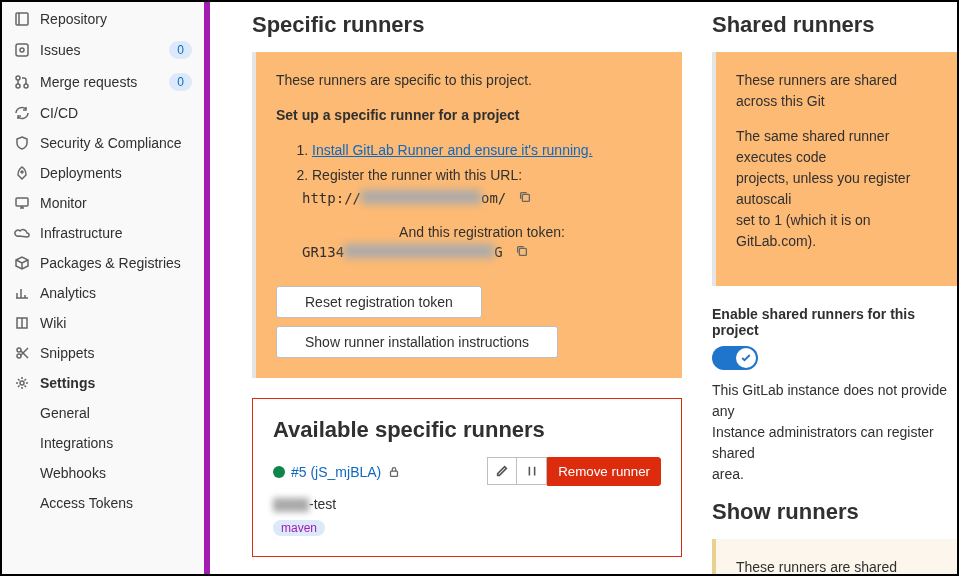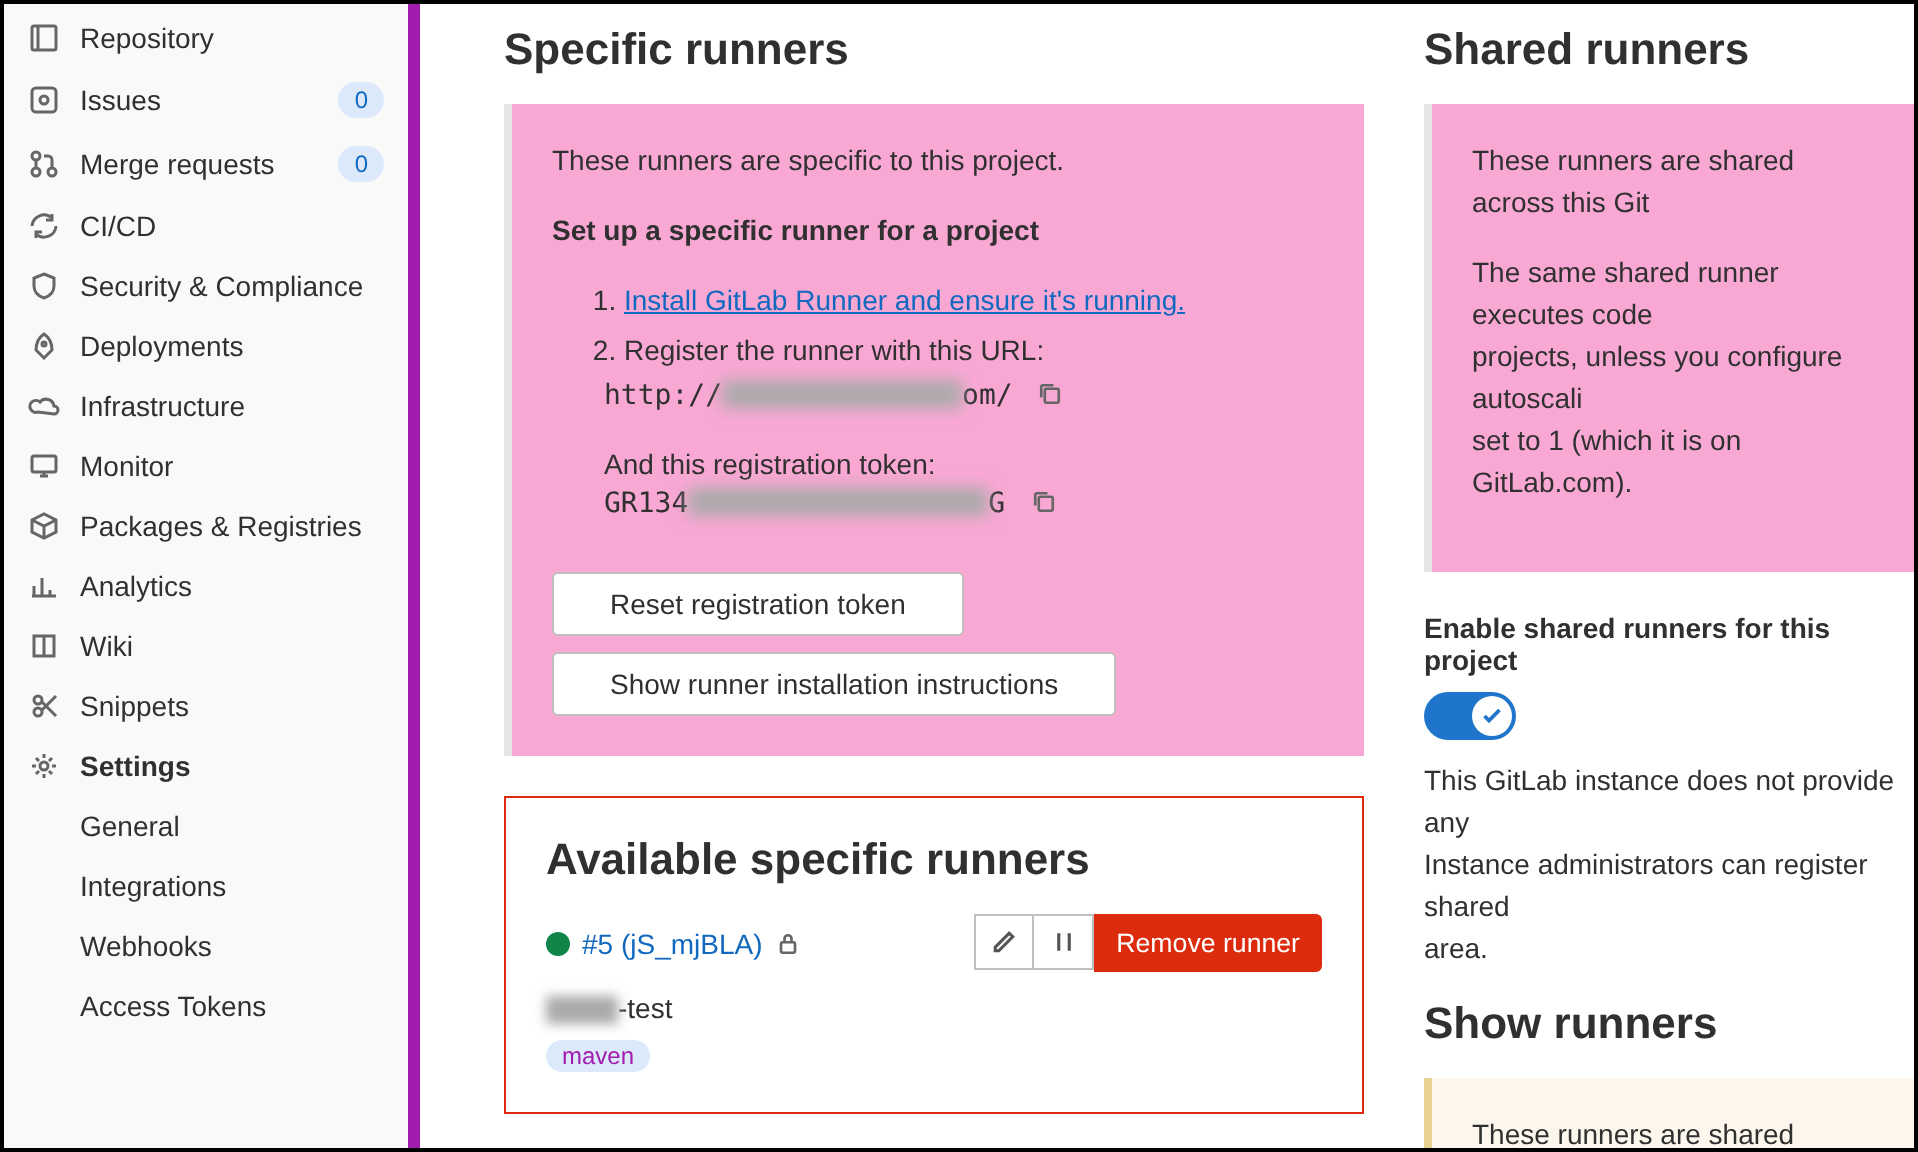--- a/index.html
+++ b/index.html
@@ -9,32 +9,32 @@
 .sb-item { display: flex; align-items: center; padding: 7px 12px; cursor: pointer; color: #303030; font-size: 14px; }
 .sb-item.active { font-weight: 600; }
 .sb-item .ico { width: 16px; height: 16px; margin-right: 10px; display: inline-flex; align-items: center; justify-content: center; flex-shrink: 0; }
 .sb-item .ico svg { width: 16px; height: 16px; fill: none; stroke: #666; stroke-width: 1.5; }
 .sb-item.sub { padding-left: 38px; }
 .badge { margin-left: auto; background: #dbe9fb; color: #1068bf; border-radius: 10px; padding: 0 8px; font-size: 12px; line-height: 18px; }
 .content { flex: 1; padding: 10px 0 0 42px; overflow: hidden; display: flex; }
 .col-left { width: 430px; flex-shrink: 0; }
 .col-right { flex: 1; padding-left: 30px; overflow: hidden; }
 h2 { font-size: 22px; font-weight: 600; margin-bottom: 14px; color: #303030; }
-.panel { background: #f9a8d4; border-left: 4px solid #e5e5e5; padding: 18px 20px 20px 20px; margin-bottom: 20px; }
+.panel { background: #fdba74; border-left: 4px solid #e5e5e5; padding: 18px 20px 20px 20px; margin-bottom: 20px; }
 .panel.warn { background: #fdf6ec; border-left: 4px solid #e9d28f; }
 .panel p { margin-bottom: 14px; line-height: 1.5; }
 .panel strong { font-weight: 600; }
 ol { padding-left: 36px; margin-top: 8px; }
 ol li { margin-bottom: 4px; line-height: 1.5; }
 .lnk { color: #1068bf; text-decoration: underline; }
 .url-line { margin-left: 26px; margin-top: 4px; font-family: monospace; font-size: 14px; display: flex; align-items: center; gap: 12px; }
 .blur { filter: blur(4px); display: inline-block; width: 120px; background: #aaa; color: transparent; height: 14px; }
 .copy-ic { display: inline-flex; width: 16px; height: 16px; }
 .copy-ic svg { width: 14px; height: 14px; fill: none; stroke: #666; stroke-width: 1.5; }
-.sublabel { margin-left: 26px; margin-top: 18px; }
+.sublabel { margin-left: 26px; margin-top: 18px; text-align: center; }
 .btn { background: #fff; border: 1px solid #bfbfbf; border-radius: 3px; padding: 7px 28px; font-size: 14px; cursor: pointer; color: #303030; margin-right: 6px; margin-top: 8px; }
 .btn-danger { background: #dd2b0e; color: #fff; border: 1px solid #dd2b0e; padding: 6px 10px; }
 .redbox { border: 1px solid #dd2b0e; padding: 18px 20px 20px 20px; }
 .runner-head { display: flex; align-items: center; gap: 6px; margin-top: 6px; }
 .dot-green { width: 12px; height: 12px; border-radius: 50%; background: #108548; }
 .lock-ic { width: 14px; height: 14px; }
 .lock-ic svg { width: 14px; height: 14px; fill: none; stroke: #666; stroke-width: 1.5; }
 .runner-actions { margin-left: auto; display: flex; gap: 0; }
 .sqbtn { border: 1px solid #bfbfbf; background: #fff; width: 30px; height: 28px; display: inline-flex; align-items: center; justify-content: center; cursor: pointer; }
 .sqbtn + .sqbtn { border-left: none; }
@@ -105,33 +105,33 @@
           <svg viewBox="0 0 16 16">
             <path d="M8 2c3 2 4 5 4 8l-4 4-4-4c0-3 1-6 4-8z"></path>
             <circle cx="8" cy="7" r="1"></circle>
           </svg>
         </span>
       <span>Deployments</span>
     </div>
     <div class="sb-item">
       <span class="ico">
           <svg viewBox="0 0 16 16">
-            <path d="M5 11a3 3 0 1 1 1-5 4 4 0 0 1 7 2 2 2 0 0 1 0 4z"></path>
-          </svg>
-        </span>
-      <span>Infrastructure</span>
-    </div>
-    <div class="sb-item">
-      <span class="ico">
-          <svg viewBox="0 0 16 16">
             <rect x="2" y="3" width="12" height="8" rx="1"></rect>
             <path d="M6 13h4M8 11v2"></path>
           </svg>
         </span>
       <span>Monitor</span>
+    </div>
+    <div class="sb-item">
+      <span class="ico">
+          <svg viewBox="0 0 16 16">
+            <path d="M5 11a3 3 0 1 1 1-5 4 4 0 0 1 7 2 2 2 0 0 1 0 4z"></path>
+          </svg>
+        </span>
+      <span>Infrastructure</span>
     </div>
     <div class="sb-item">
       <span class="ico">
           <svg viewBox="0 0 16 16">
             <path d="M2 5l6-3 6 3v6l-6 3-6-3z"></path>
             <path d="M2 5l6 3 6-3M8 8v6"></path>
           </svg>
         </span>
       <span>Packages &amp; Registries</span>
     </div>
@@ -248,21 +248,21 @@
         <span class="tag">maven</span>
       </div>
     </div>
 
     <div class="col-right">
       <h2>Shared runners</h2>
       <div class="panel">
         <p class="rtxt">These runners are shared across this Git</p>
         <p class="rtxt">
           <span>The same shared runner executes code</span><br>
-          <span>projects, unless you configure autoscali</span><br>
+          <span>projects, unless you register autoscali</span><br>
           <span>set to 1 (which it is on GitLab.com).</span>
         </p>
       </div>
       <p><strong>Enable shared runners for this project</strong></p>
       <div class="toggle">
         <div class="knob">
             <svg viewBox="0 0 16 16">
               <path d="M3 8l3 3 7-7"></path>
             </svg>
           </div>

